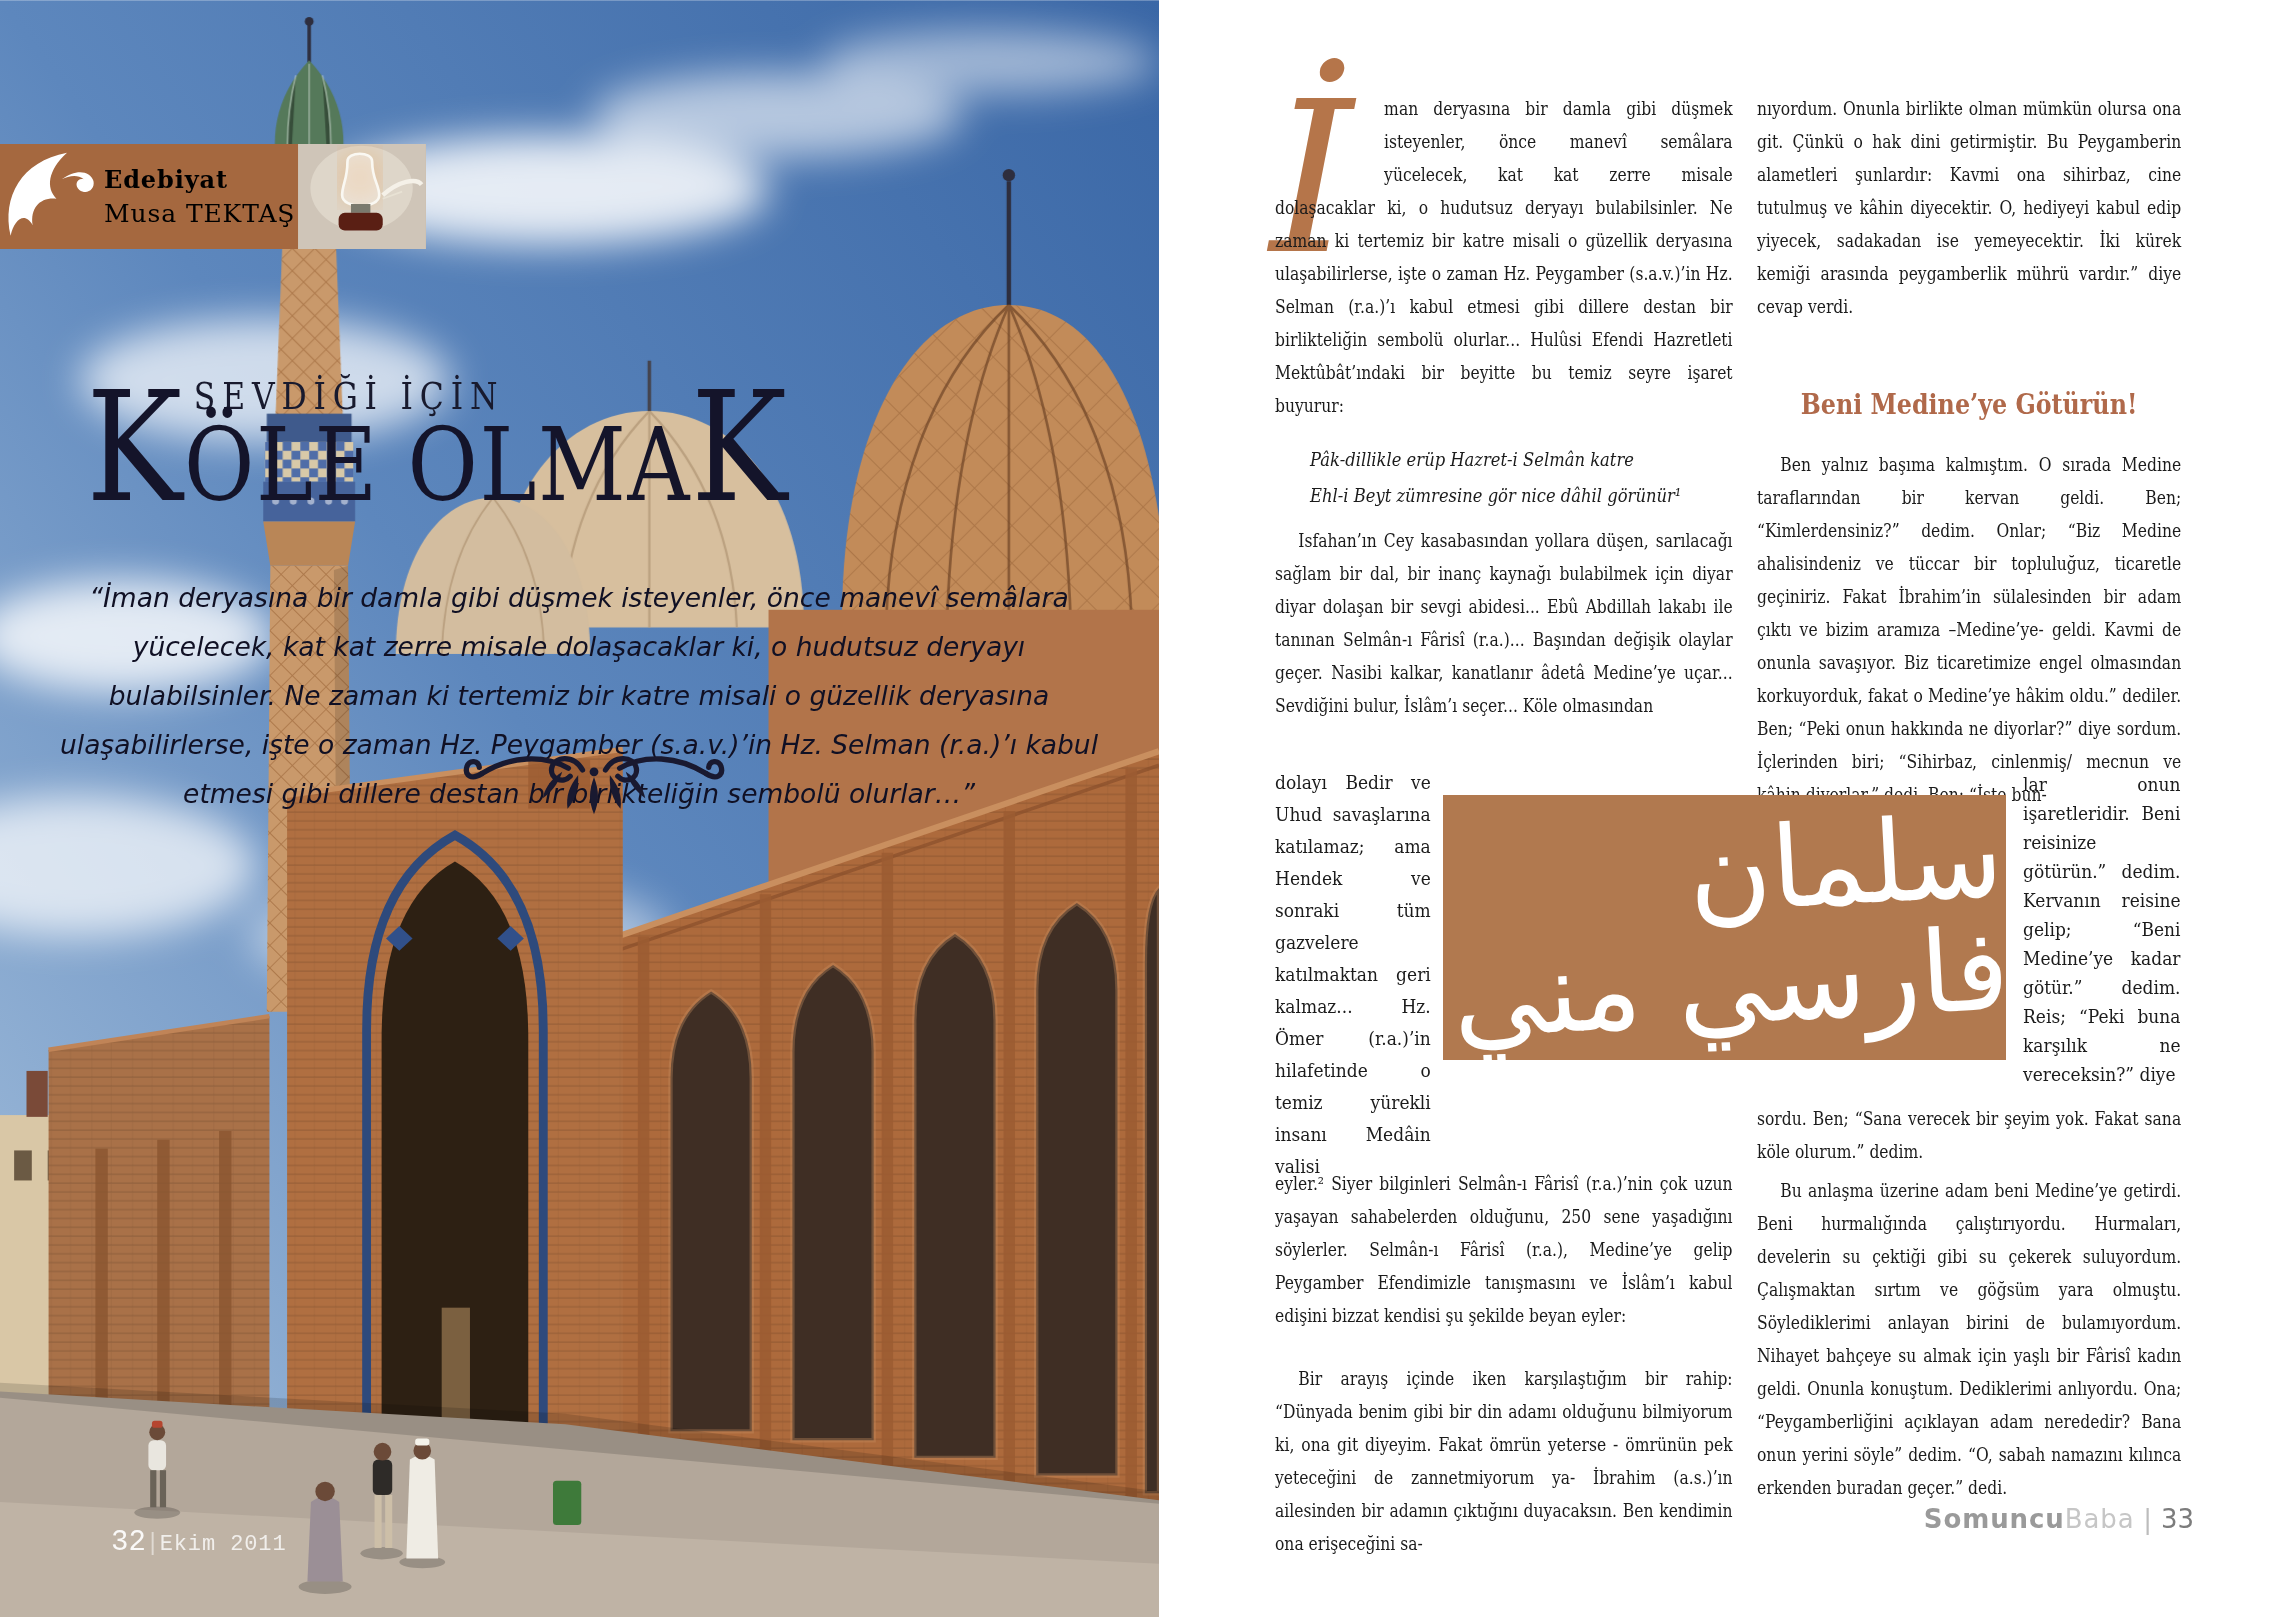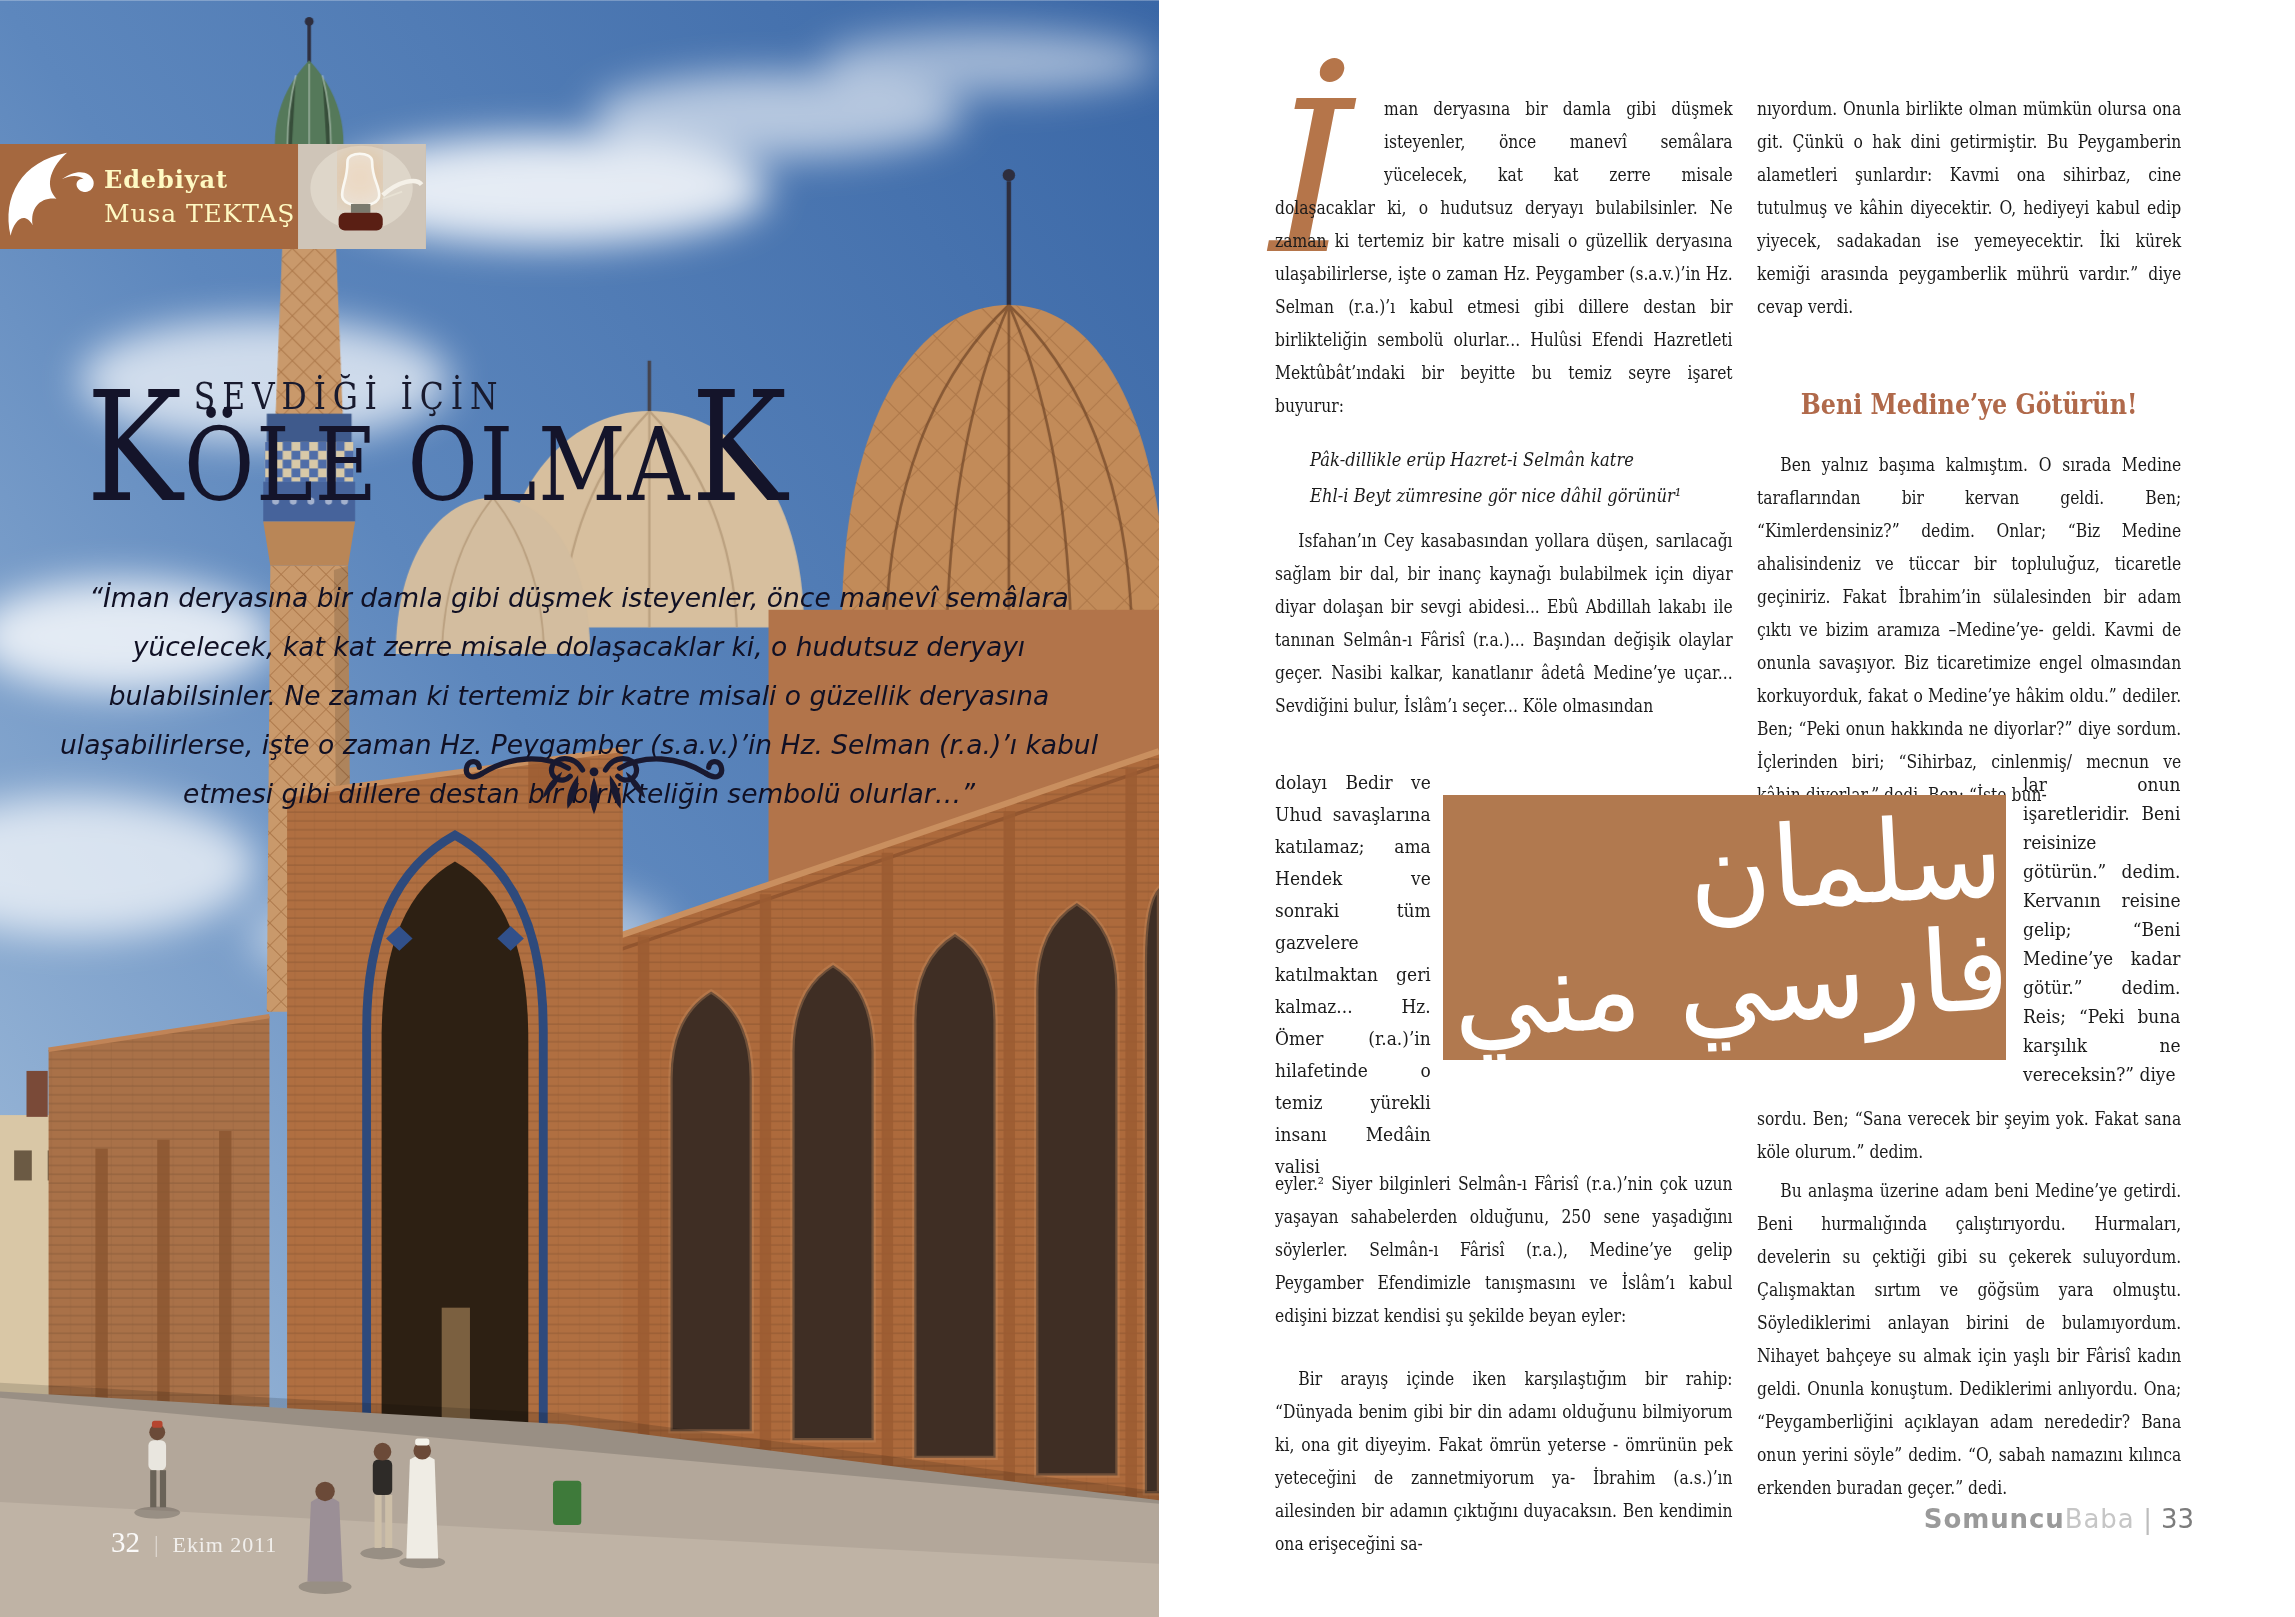--- a/index.html
+++ b/index.html
@@ -2,36 +2,36 @@
 <html style="font-size:14px"><head>
 <meta charset="utf-8">
 <style>
   html,body{margin:0;padding:0;background:#e8e8e8;}
   #spread{position:relative;width:2295px;height:1618px;background:#ffffff;overflow:hidden;
           font-family:"DejaVu Serif",serif;}
   .abs{position:absolute;}
   
   #photo{left:0;top:0;width:1159px;height:1618px;}
   #badge{left:0;top:144px;width:426px;height:105px;background:#a5683f;display:flex;align-items:center;}
-  #badge-text{margin-left:104px;color:#fef9c3;}
+  #badge-text{margin-left:104px;color:#000000;}
   #badge-section{font-size:24px;font-weight:bold;letter-spacing:0.9px;}
   #badge-author{font-size:25px;margin-top:5.3px;letter-spacing:0.9px;text-align:right;}
   #badge-flourish{left:0;top:144px;width:97px;height:105px;}
   #badge-lamp{left:298px;top:144px;width:128px;height:105px;}
   .squeeze{transform:scaleX(.85);transform-origin:50% 0;}
   #kicker{left:40px;top:375px;width:618px;text-align:center;font-size:37px;letter-spacing:8px;
           color:#181a2e;font-weight:500;}
   #main-title{left:40px;top:399px;width:618px;text-align:center;font-size:101px;line-height:133px;
           color:#14142a;letter-spacing:1.8px;white-space:nowrap;}
   #main-title .bigK{font-size:1.5em;line-height:0;}
   #photo-quote{left:49px;top:573px;width:1060px;text-align:center;font-style:italic;
           font-family:"DejaVu Sans",sans-serif;font-size:26.5px;line-height:49px;color:#101024;}
   #ornament{left:459px;top:747px;width:270px;height:69px;}
   #footer-left{left:111px;top:1526px;color:rgba(255,255,255,.92);
-          font-family:Liberation Serif, serif;display:flex;align-items:baseline;gap:14px;}
+          font-family:Liberation Mono, monospace;display:flex;align-items:baseline;}
   #footer-left .pnum{font-size:29px;}
   #footer-left .sep{font-size:23px;opacity:.55;}
   #footer-left .issue{font-size:22px;opacity:.85;letter-spacing:0.9px;}
   
   .scx{transform:scaleX(.88);transform-origin:0 0;}
   .body-text{font-size:17.7px;line-height:33px;text-align:justify;color:#1b1b1b;}
   .ind{text-indent:26.5px;}
   #drop-cap{left:1270px;top:74px;font-size:210px;line-height:210px;font-style:italic;
           color:#b5754a;font-family:"DejaVu Serif",serif;}
   .dc-spacer{float:left;width:124px;height:99px;}

